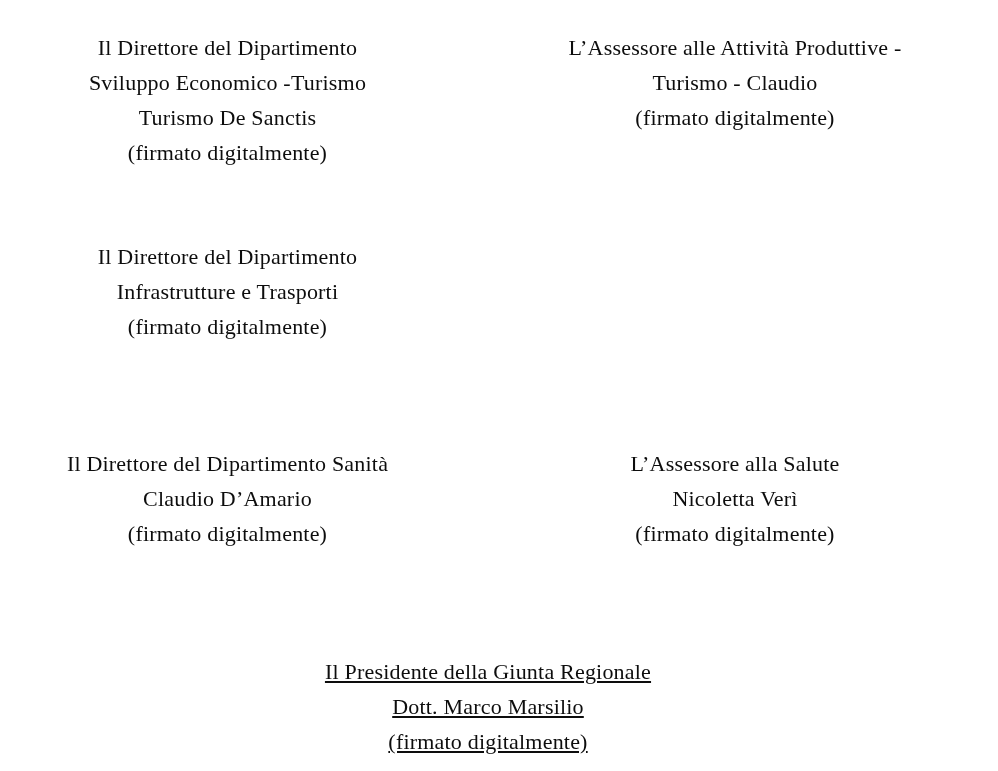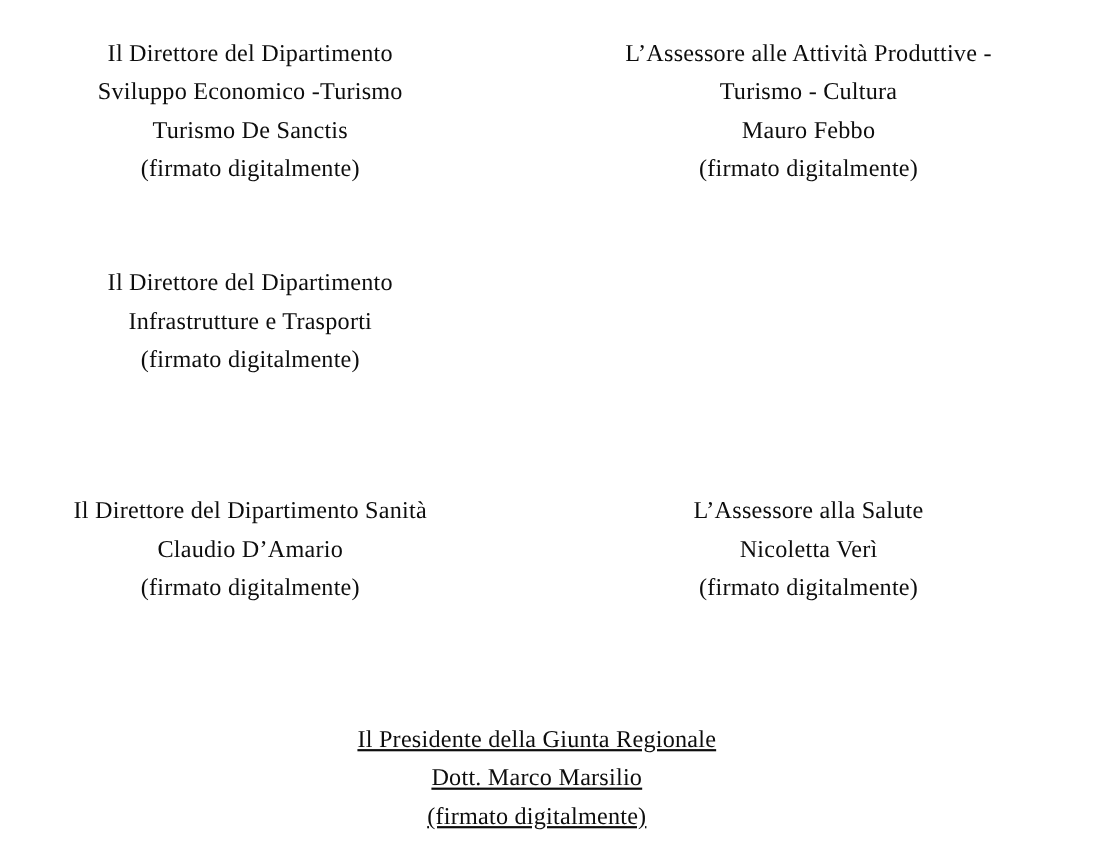--- a/index.html
+++ b/index.html
@@ -49,22 +49,21 @@
 
   <div class="sig-block col-left" id="block-1">
     <div class="line">Il Direttore del Dipartimento</div>
     <div class="line">Sviluppo Economico -Turismo</div>
     <div class="line">Turismo De Sanctis</div>
     <div class="line">(firmato digitalmente)</div>
   </div>
 
   <div class="sig-block col-right" id="block-2">
     <div class="line">L’Assessore alle Attività Produttive -</div>
-    <div class="line">Turismo - Cultura</div>
-    <div class="line">Mauro Febbo</div>
+    <div class="line">Turismo - Claudio</div>
     <div class="line">(firmato digitalmente)</div>
   </div>
 
   <div class="sig-block col-left" id="block-3">
     <div class="line">Il Direttore del Dipartimento</div>
     <div class="line">Infrastrutture e Trasporti</div>
     <div class="line">(firmato digitalmente)</div>
   </div>
 
   <div class="sig-block col-left" id="block-4">

